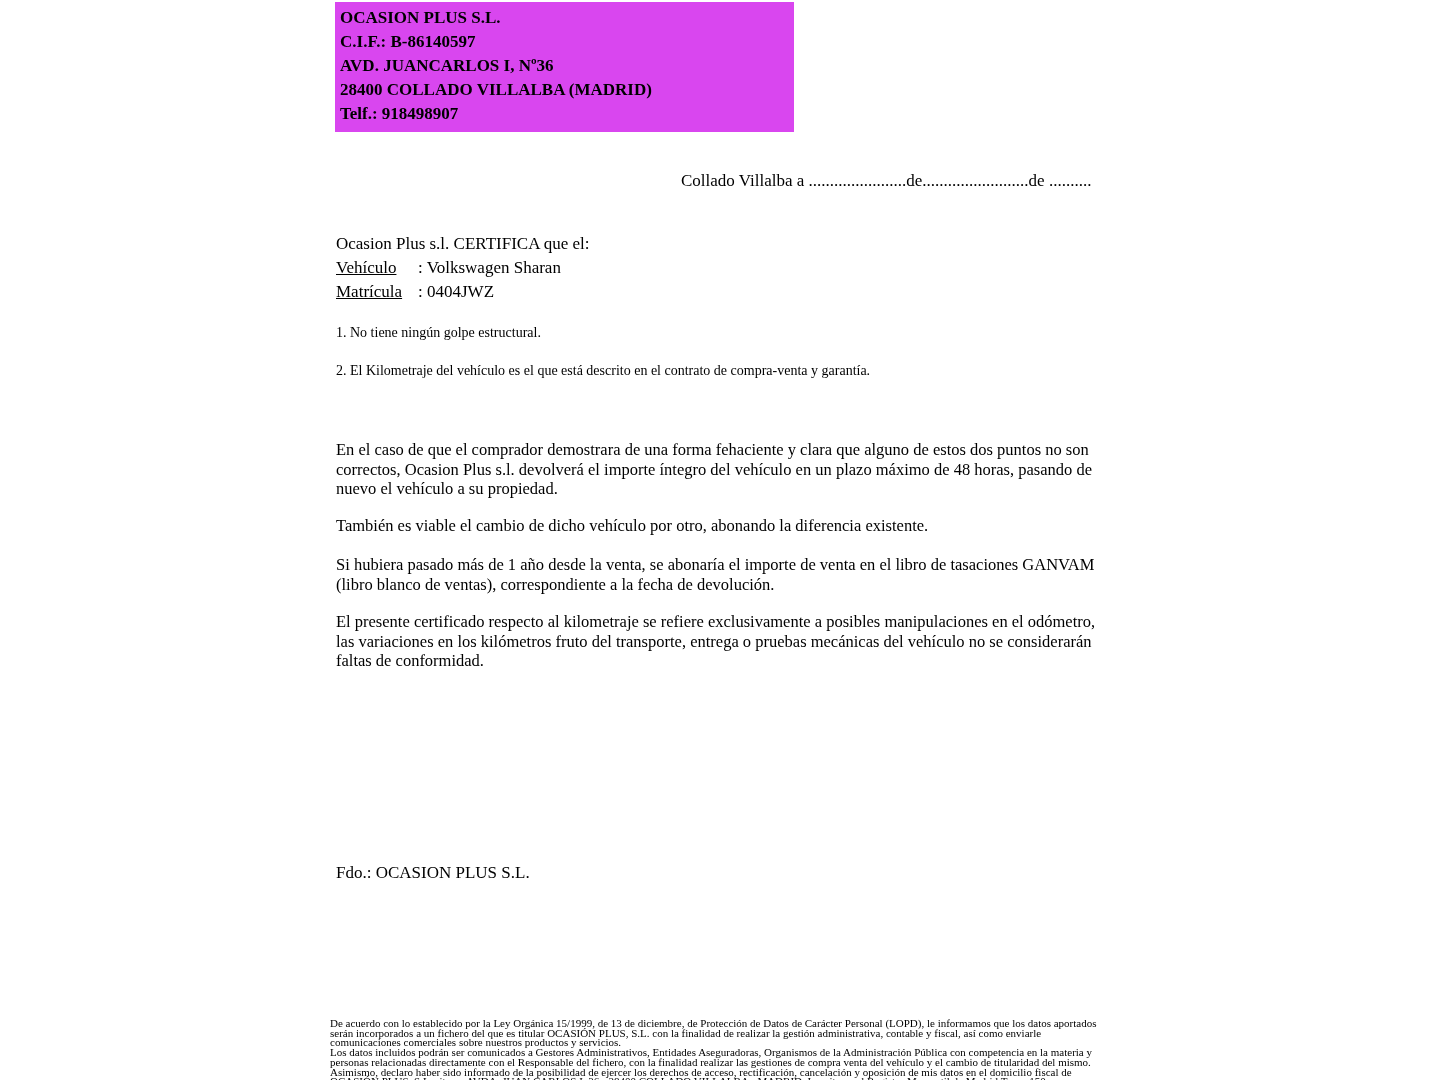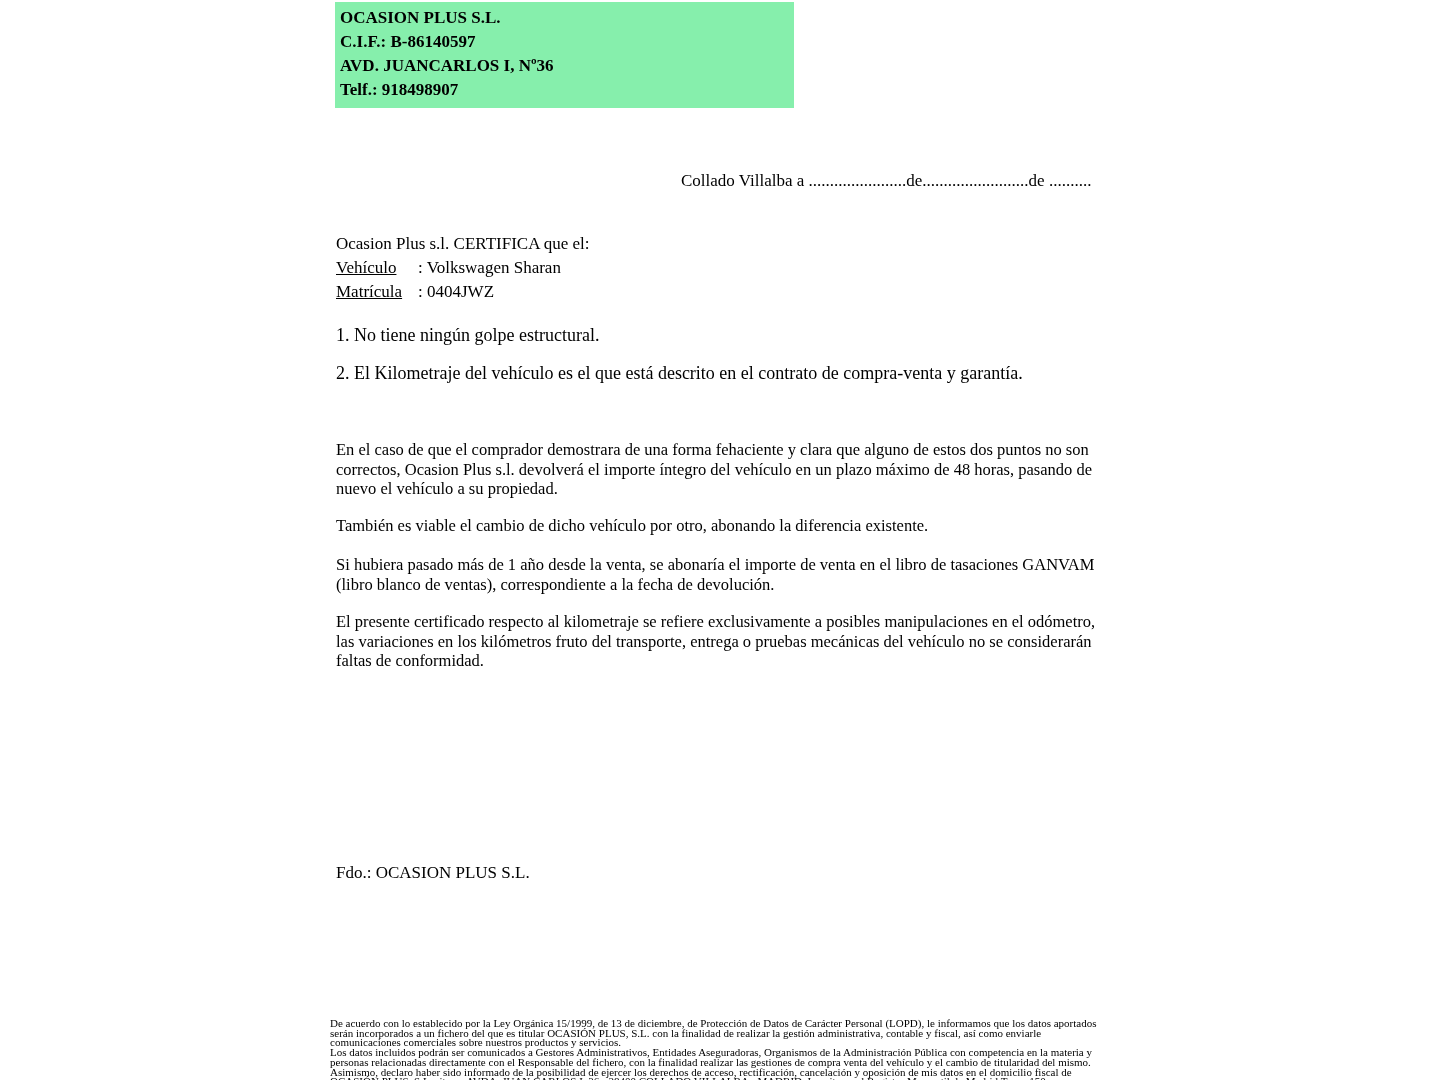--- a/index.html
+++ b/index.html
@@ -10,21 +10,21 @@
     position: relative;
     font-family: "Liberation Serif", serif;
     color: #000000;
     overflow: hidden;
   }
   .letterhead {
     position: absolute;
     left: 335px;
     top: 2px;
     width: 459px;
-    background: #86efac;
+    background: #d946ef;
     padding: 4px 10px 6px 5px;
   }
   .letterhead .lh-line {
     font-weight: bold;
     font-size: 17px;
     line-height: 24px;
     white-space: nowrap;
   }
   .date-line {
     position: absolute;
@@ -38,21 +38,21 @@
     left: 336px;
     top: 232px;
     font-size: 17px;
   }
   .certify .row { line-height: 24px; white-space: nowrap; }
   .kv-label { display: inline-block; width: 82px; }
   .u { text-decoration: underline; font-family: Liberation Serif, serif; }
   .clause {
     position: absolute;
     left: 336px;
-    font-size: 18px;
+    font-size: 14px;
     white-space: nowrap;
   }
   #clause-1 { top: 325px; }
   #clause-2 { top: 363px; }
   .para {
     position: absolute;
     left: 336px;
     width: 760px;
     font-size: 16.5px;
     line-height: 19.5px;
@@ -79,20 +79,21 @@
   }
   .legal p { margin: 0; }
 </style>
 </head>
 <body>
 
 <div class="letterhead">
   <div class="lh-line">OCASION PLUS S.L.</div>
   <div class="lh-line">C.I.F.: B-86140597</div>
   <div class="lh-line">AVD. JUANCARLOS I, Nº36</div>
+  <div class="lh-line">28400 COLLADO VILLALBA (MADRID)</div>
   <div class="lh-line">Telf.: 918498907</div>
 </div>
 
 <div class="date-line">Collado Villalba a .......................de.........................de ..........</div>
 
 <div class="certify">
   <div class="row">Ocasion Plus s.l. CERTIFICA que el:</div>
   <div class="row">
     <span class="kv-label"><span class="u">Vehículo</span></span><span>: Volkswagen Sharan</span>
   </div>

